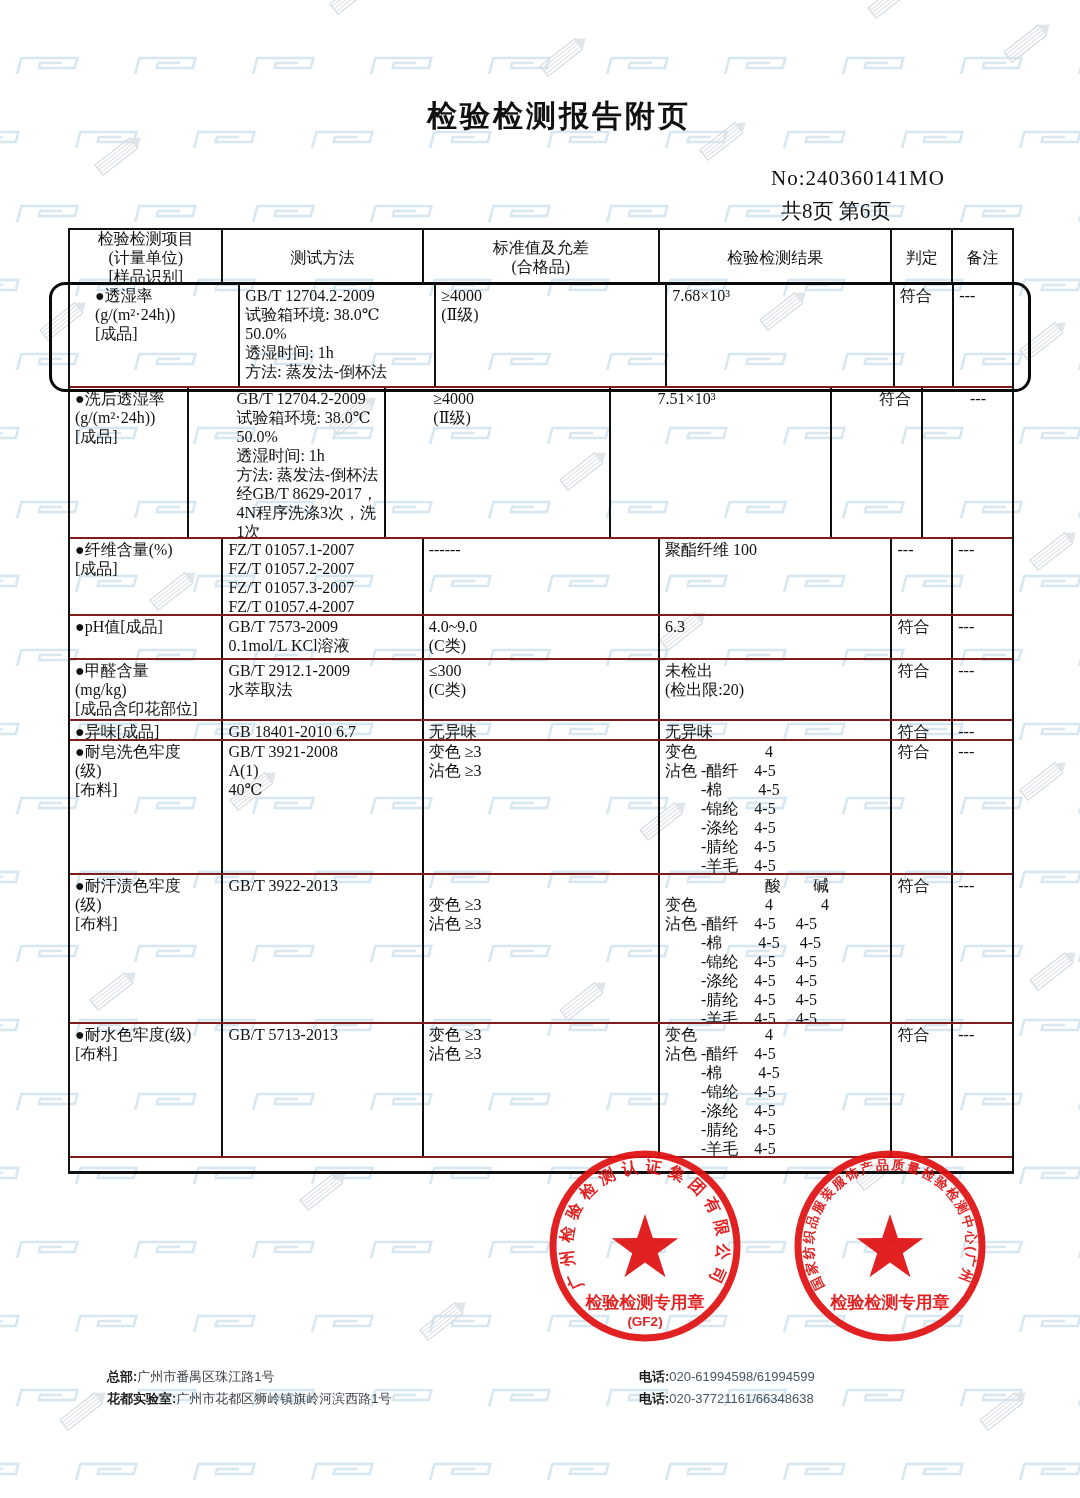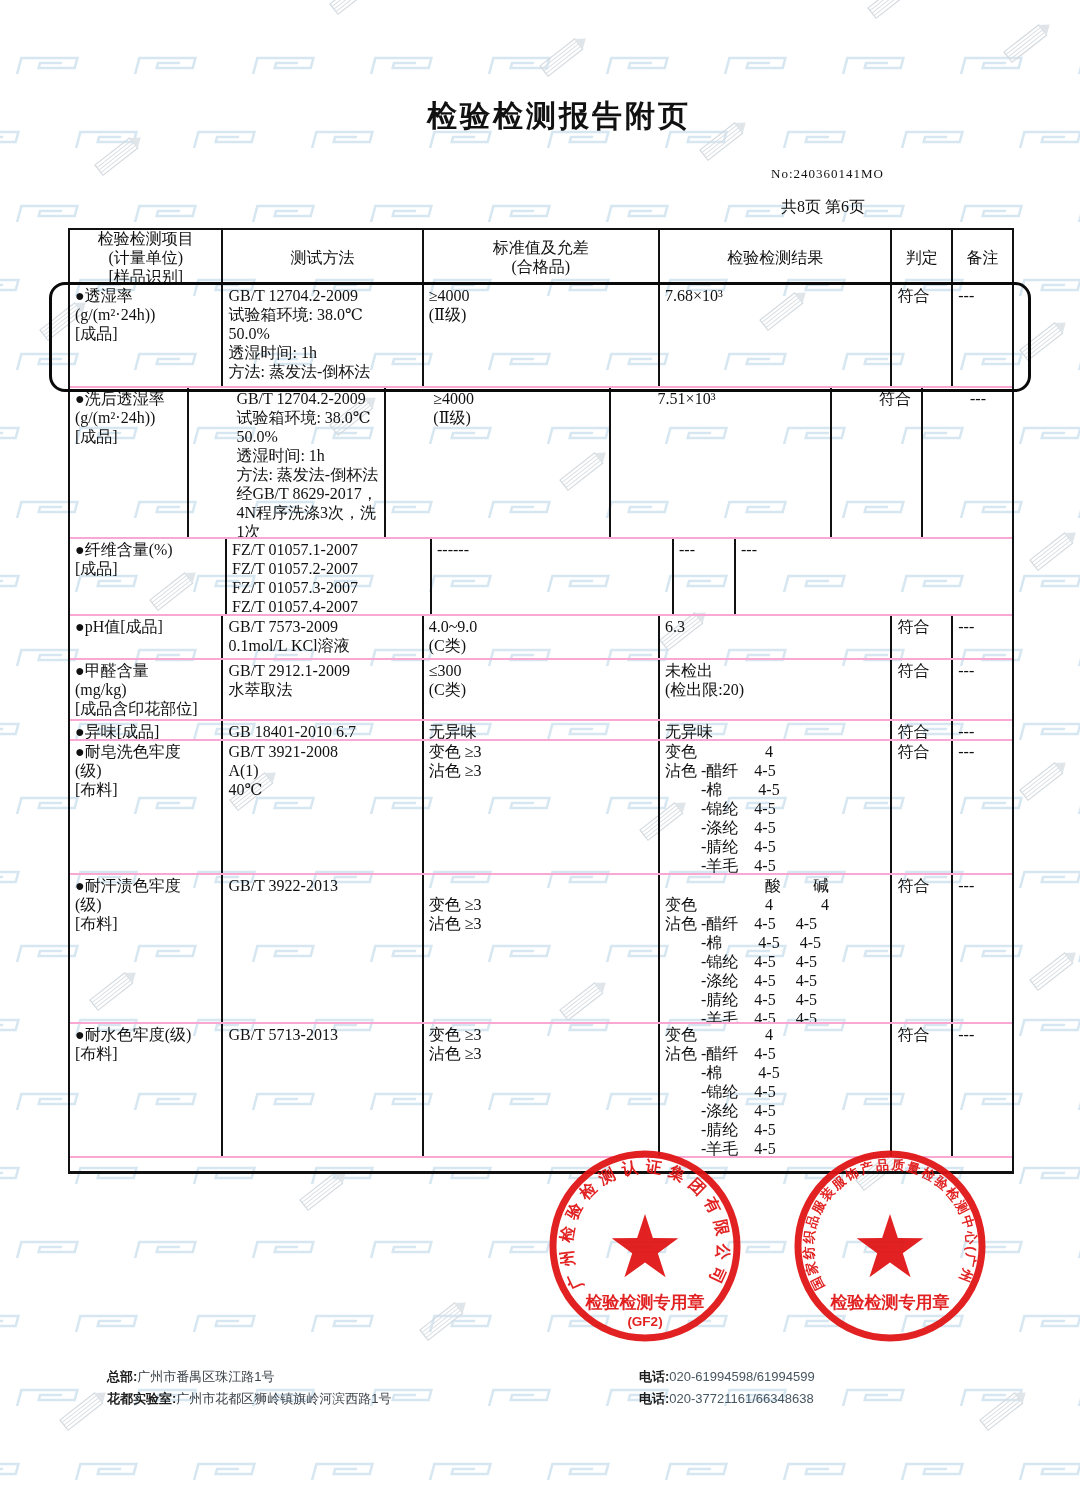--- a/index.html
+++ b/index.html
@@ -1,33 +1,33 @@
 <!DOCTYPE html>
 <html><head>
 <meta charset="utf-8">
 <style>
   html,body{margin:0;padding:0;}
   body{width:1080px;height:1498px;position:relative;background:#ffffff;
        font-family:"Liberation Serif","DejaVu Serif",serif;color:#111;overflow:hidden;}
   #watermark{position:absolute;left:0;top:0;z-index:0;}
   .layer{position:absolute;z-index:2;margin-left:19px;}
   .title{left:0;top:96px;width:1080px;text-align:center;font-size:30px;font-weight:bold;letter-spacing:3px;}
-  .report-no{left:752px;top:166px;font-size:13px;letter-spacing:1px;}
-  .pagination{left:762px;top:197px;font-size:16px;}
+  .report-no{left:752px;top:166px;font-size:21px;letter-spacing:1px;}
+  .pagination{left:762px;top:197px;font-size:21px;}
   
   .tbl{position:absolute;left:68px;top:228px;width:942px;z-index:2;
        border:2px solid #111;border-bottom-width:3px;background:transparent;box-sizing:content-box;}
-  .row{display:flex;border-bottom:2px solid #f9a8d4;box-sizing:border-box;}
+  .row{display:flex;border-bottom:2px solid #7f1d1d;box-sizing:border-box;}
   .row:last-child{border-bottom:none;}
   .cell{box-sizing:border-box;border-right:2px solid #111;padding:1px 5px 0 5px;
         font-size:16px;line-height:19px;white-space:pre-wrap;overflow:hidden;}
   .c1{width:157px;}.c2{width:205px;}.c3{width:242px;}.c4{width:238px;white-space:pre;}
   .c5{width:62px;}.c6{width:60px;border-right:none;}
   .hdr .cell{display:flex;align-items:center;justify-content:center;text-align:center;white-space:pre-line;}
-  .h0{height:55px;}.h1{height:103px;}.h2{height:151px;gap:42px;}.h3{height:77px;}.h4{height:44px;}
+  .h0{height:55px;}.h1{height:103px;padding-left:20px;}.h2{height:151px;gap:42px;}.h3{height:77px;}.h4{height:44px;}
   .h5{height:61px;}.h6{height:20px;}.h7{height:134px;}.h8{height:149px;}.h9{height:134px;}.h10{height:13px;}
   .emptycell{border-right:none;width:932px;}
   
   .hibox{position:absolute;left:49px;top:282px;width:976px;height:104px;
          border:3px solid #0a0a0a;border-radius:16px;z-index:4;pointer-events:none;}
   
   .stamp{position:absolute;z-index:5;opacity:.93;}
   .stamp text{font-family:"Liberation Sans","DejaVu Sans",sans-serif;font-weight:bold;}
   
   .footer-left{left:88px;top:1366px;font-size:13px;line-height:22px;
@@ -361,20 +361,21 @@
   </div>
 
   <div class="row h3">
     <div class="cell c1">●纤维含量(%)
 [成品]</div>
     <div class="cell c2">FZ/T 01057.1-2007
 FZ/T 01057.2-2007
 FZ/T 01057.3-2007
 FZ/T 01057.4-2007</div>
     <div class="cell c3">------</div>
+    <div class="cell c4">聚酯纤维 100</div>
     <div class="cell c5">---</div>
     <div class="cell c6">---</div>
   </div>
 
   <div class="row h4">
     <div class="cell c1">●pH值[成品]</div>
     <div class="cell c2">GB/T 7573-2009
 0.1mol/L KCl溶液</div>
     <div class="cell c3">4.0~9.0
 (C类)</div>

